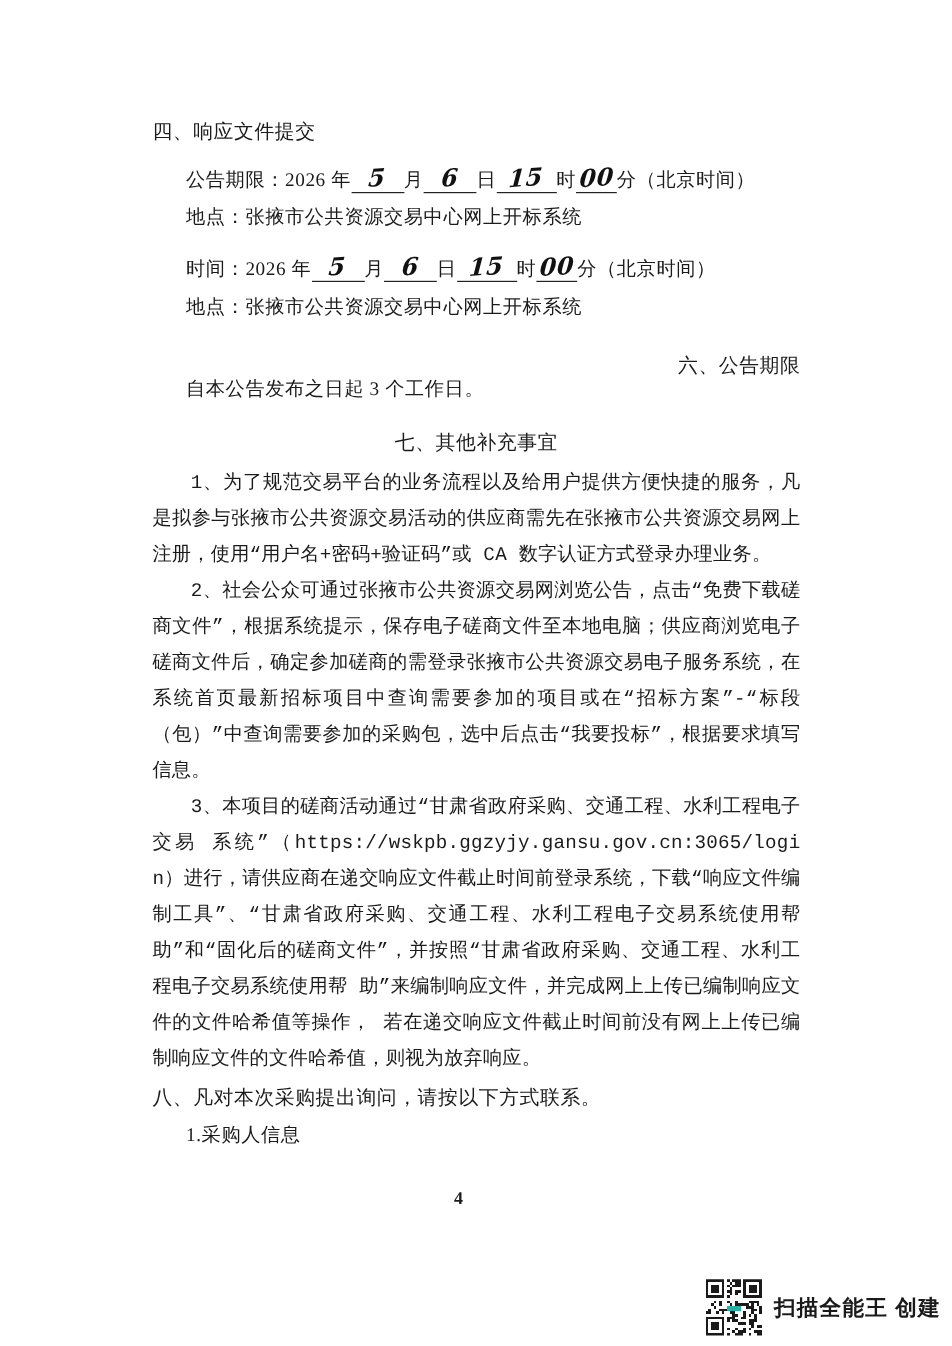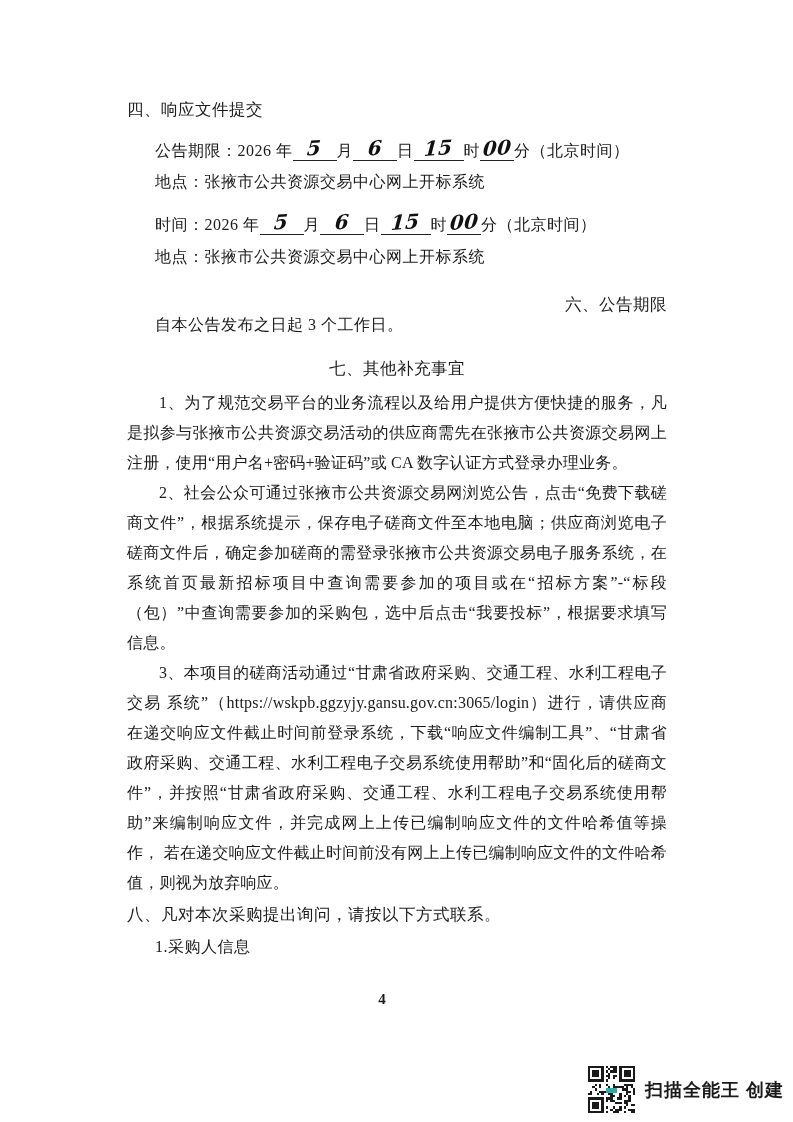--- a/index.html
+++ b/index.html
@@ -44,20 +44,21 @@
   .l-time { margin-top: 19px; }
   .l-loc2 { margin-top: 10px; }
   .l-sec6body { margin-top: 0; }
   .para {
     font-size: 16px;
     line-height: 30px;
     text-align: justify;
     text-indent: 2em;
     word-break: break-all;
     letter-spacing: 0.2px;
+    font-family: Liberation Mono, monospace;
   }
   .p1 { margin-top: 9px; }
   .p2 { margin-top: 0px; }
   .p3 { margin-top: 0px; }
   .l-sub1 { margin-top: 12px; }
   .blank {
     display: inline-block;
     border-bottom: 1.4px solid #222;
     text-align: center;
     line-height: 18px;

